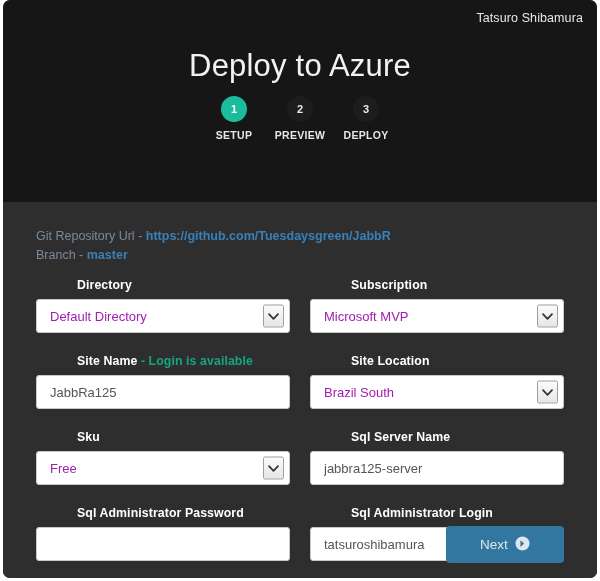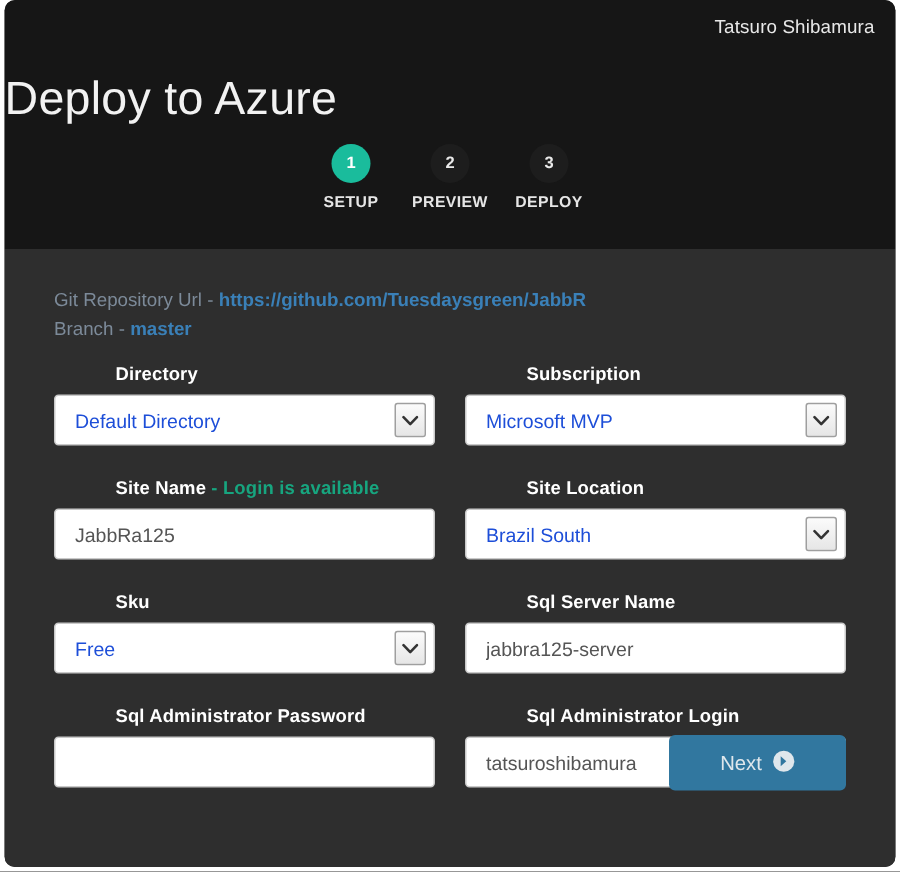--- a/index.html
+++ b/index.html
@@ -21,38 +21,38 @@
     width: 594px;
     height: 578px;
     background: #2e2e2e;
     border-radius: 7px;
     overflow: hidden;
   }
 
   
   .header {
     position: relative;
-    height: 166px;
+    height: 202px;
     background: #161616;
     border-radius: 7px 7px 0 0;
   }
   .user-name {
     position: absolute;
     right: 14px;
     top: 11px;
     color: #e8e8e8;
     font-size: 12.5px;
     letter-spacing: .1px;
   }
   .app-title {
     position: absolute;
     top: 48px;
     left: 0;
     right: 0;
-    text-align: left;
+    text-align: center;
     color: #f2f2f2;
     font-size: 31px;
     font-weight: 300;
     letter-spacing: .2px;
   }
   .steps {
     position: absolute;
     top: 96px;
     left: 0;
     right: 0;
@@ -153,21 +153,21 @@
     font-size: 13px;
     color: #555555;
     padding: 0 10px 0 13px;
     outline: none;
   }
   .select-box {
     position: relative;
     display: flex;
     align-items: center;
     padding-right: 34px;
-    color: #1d4ed8;
+    color: #a21caf;
   }
   .select-text {
     white-space: nowrap;
     overflow: hidden;
     text-overflow: ellipsis;
   }
   .select-arrow {
     position: absolute;
     right: 5px;
     top: 50%;

